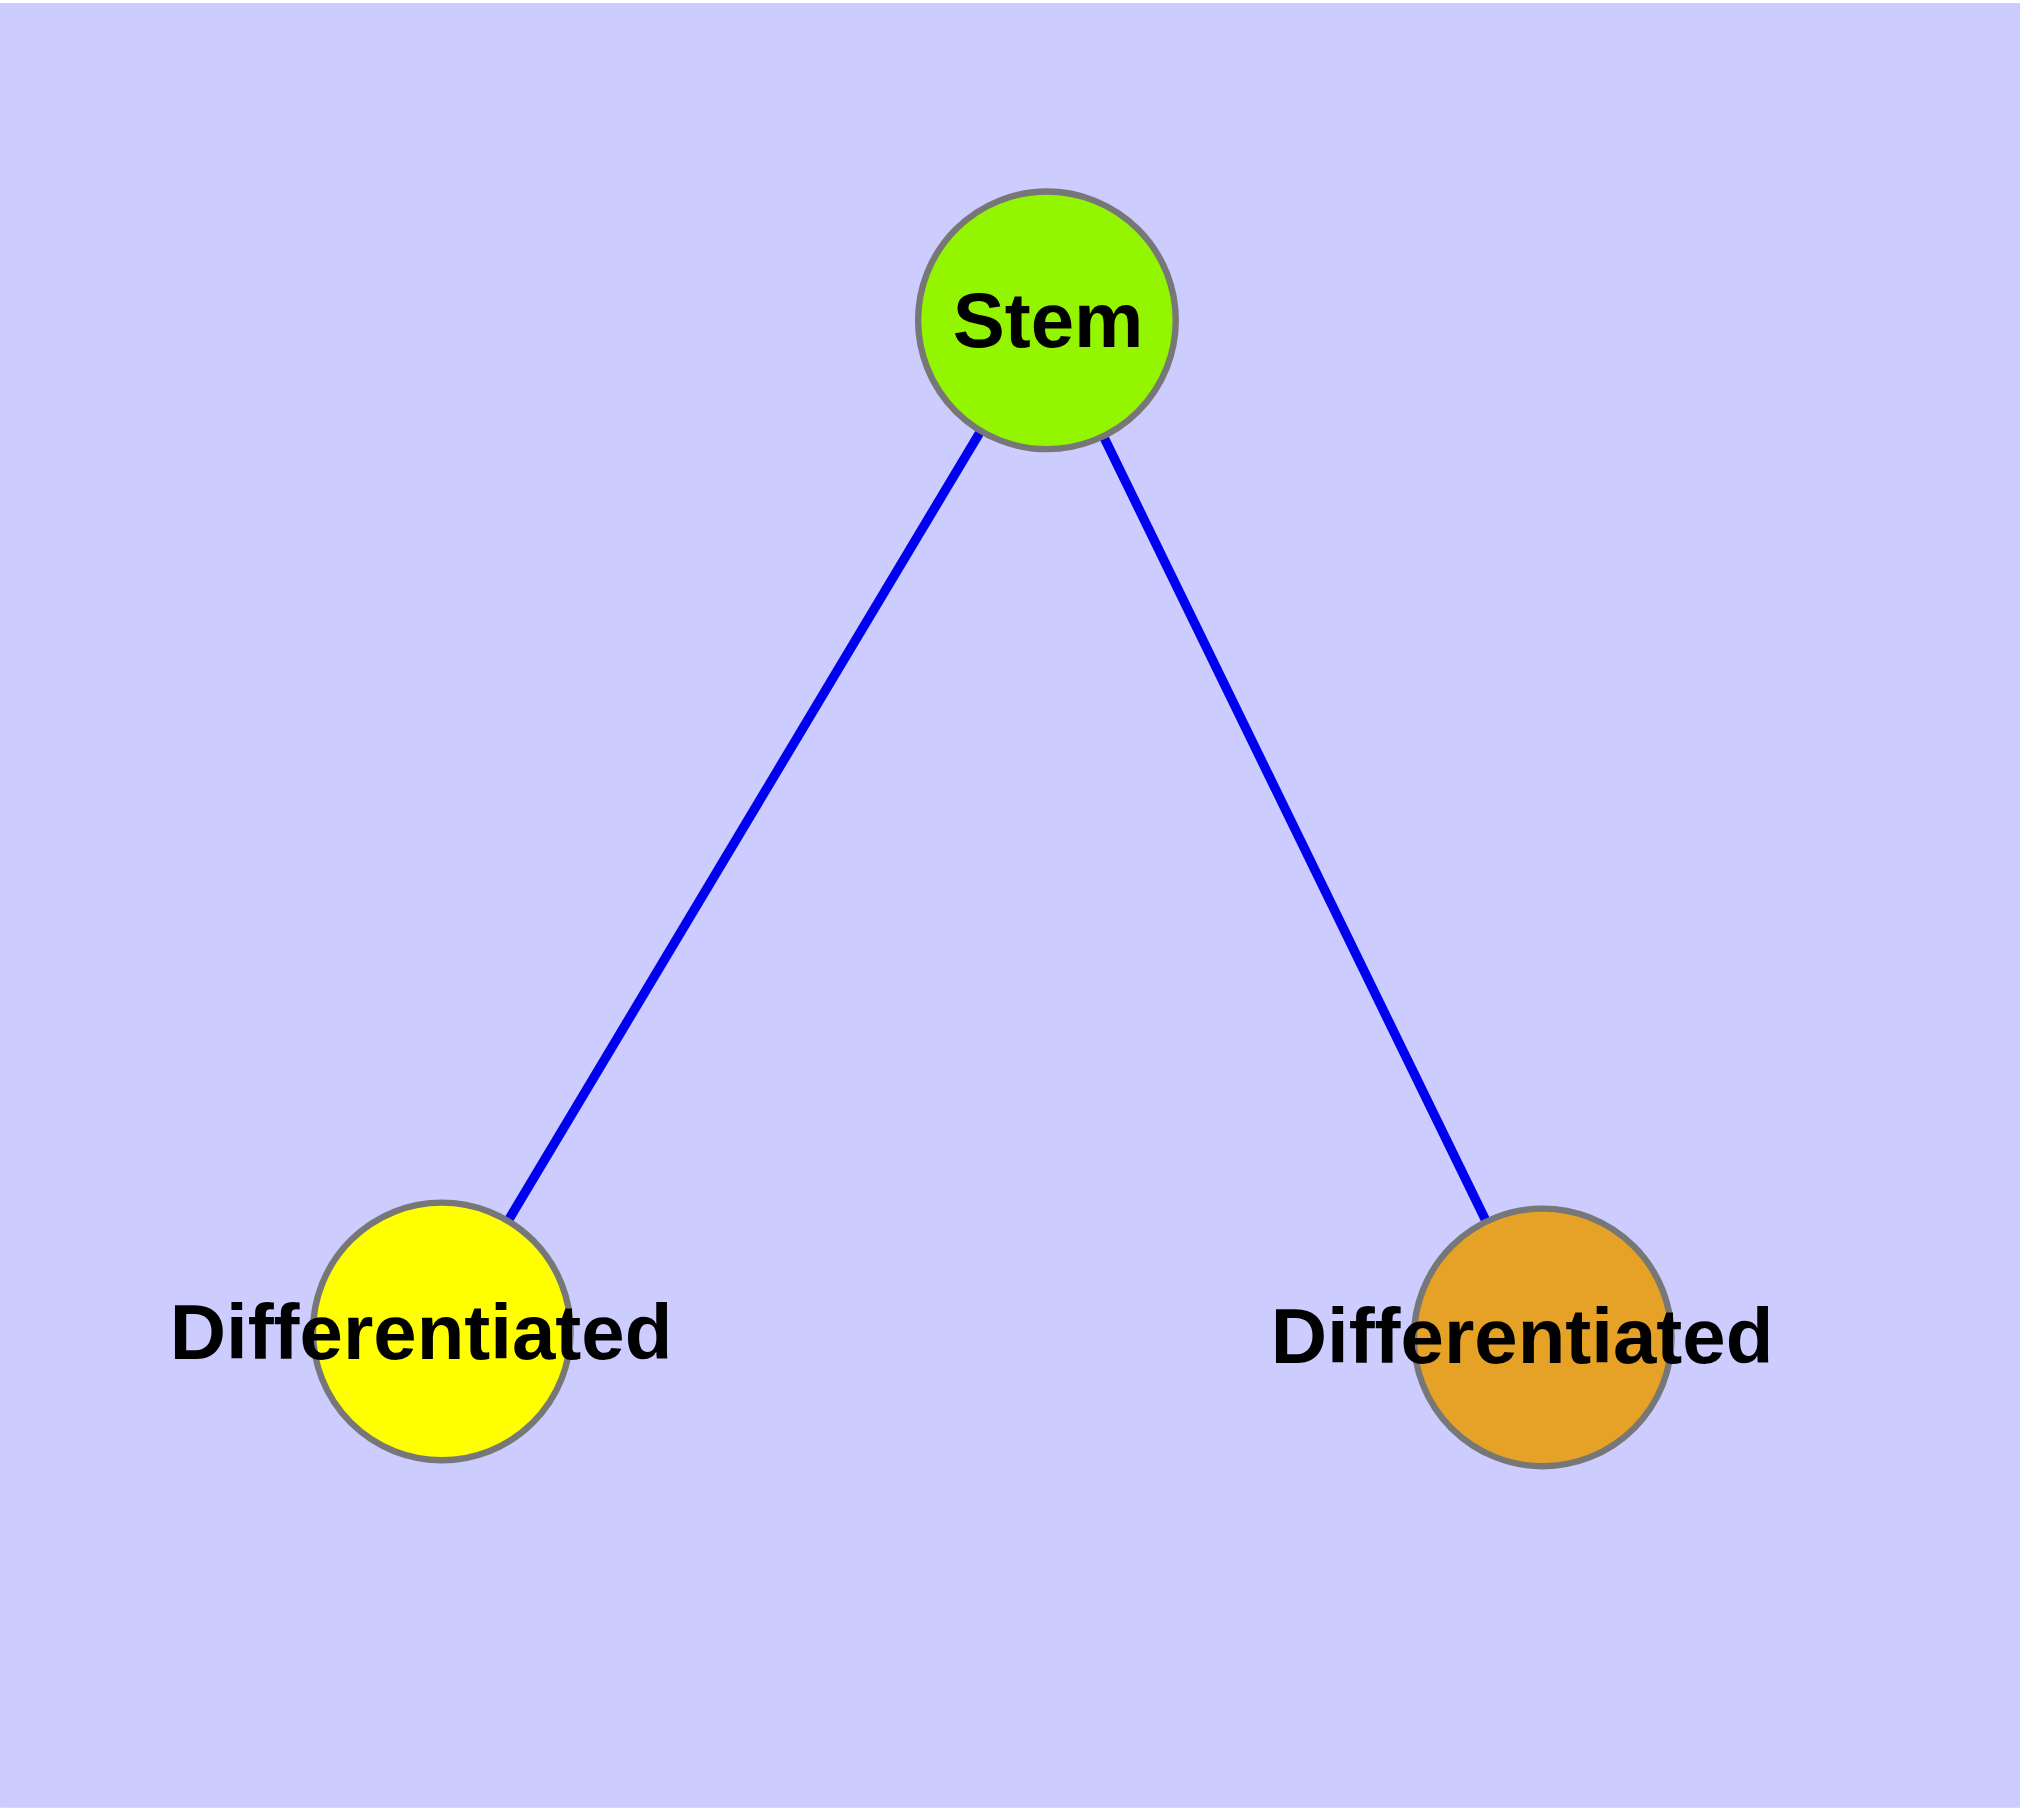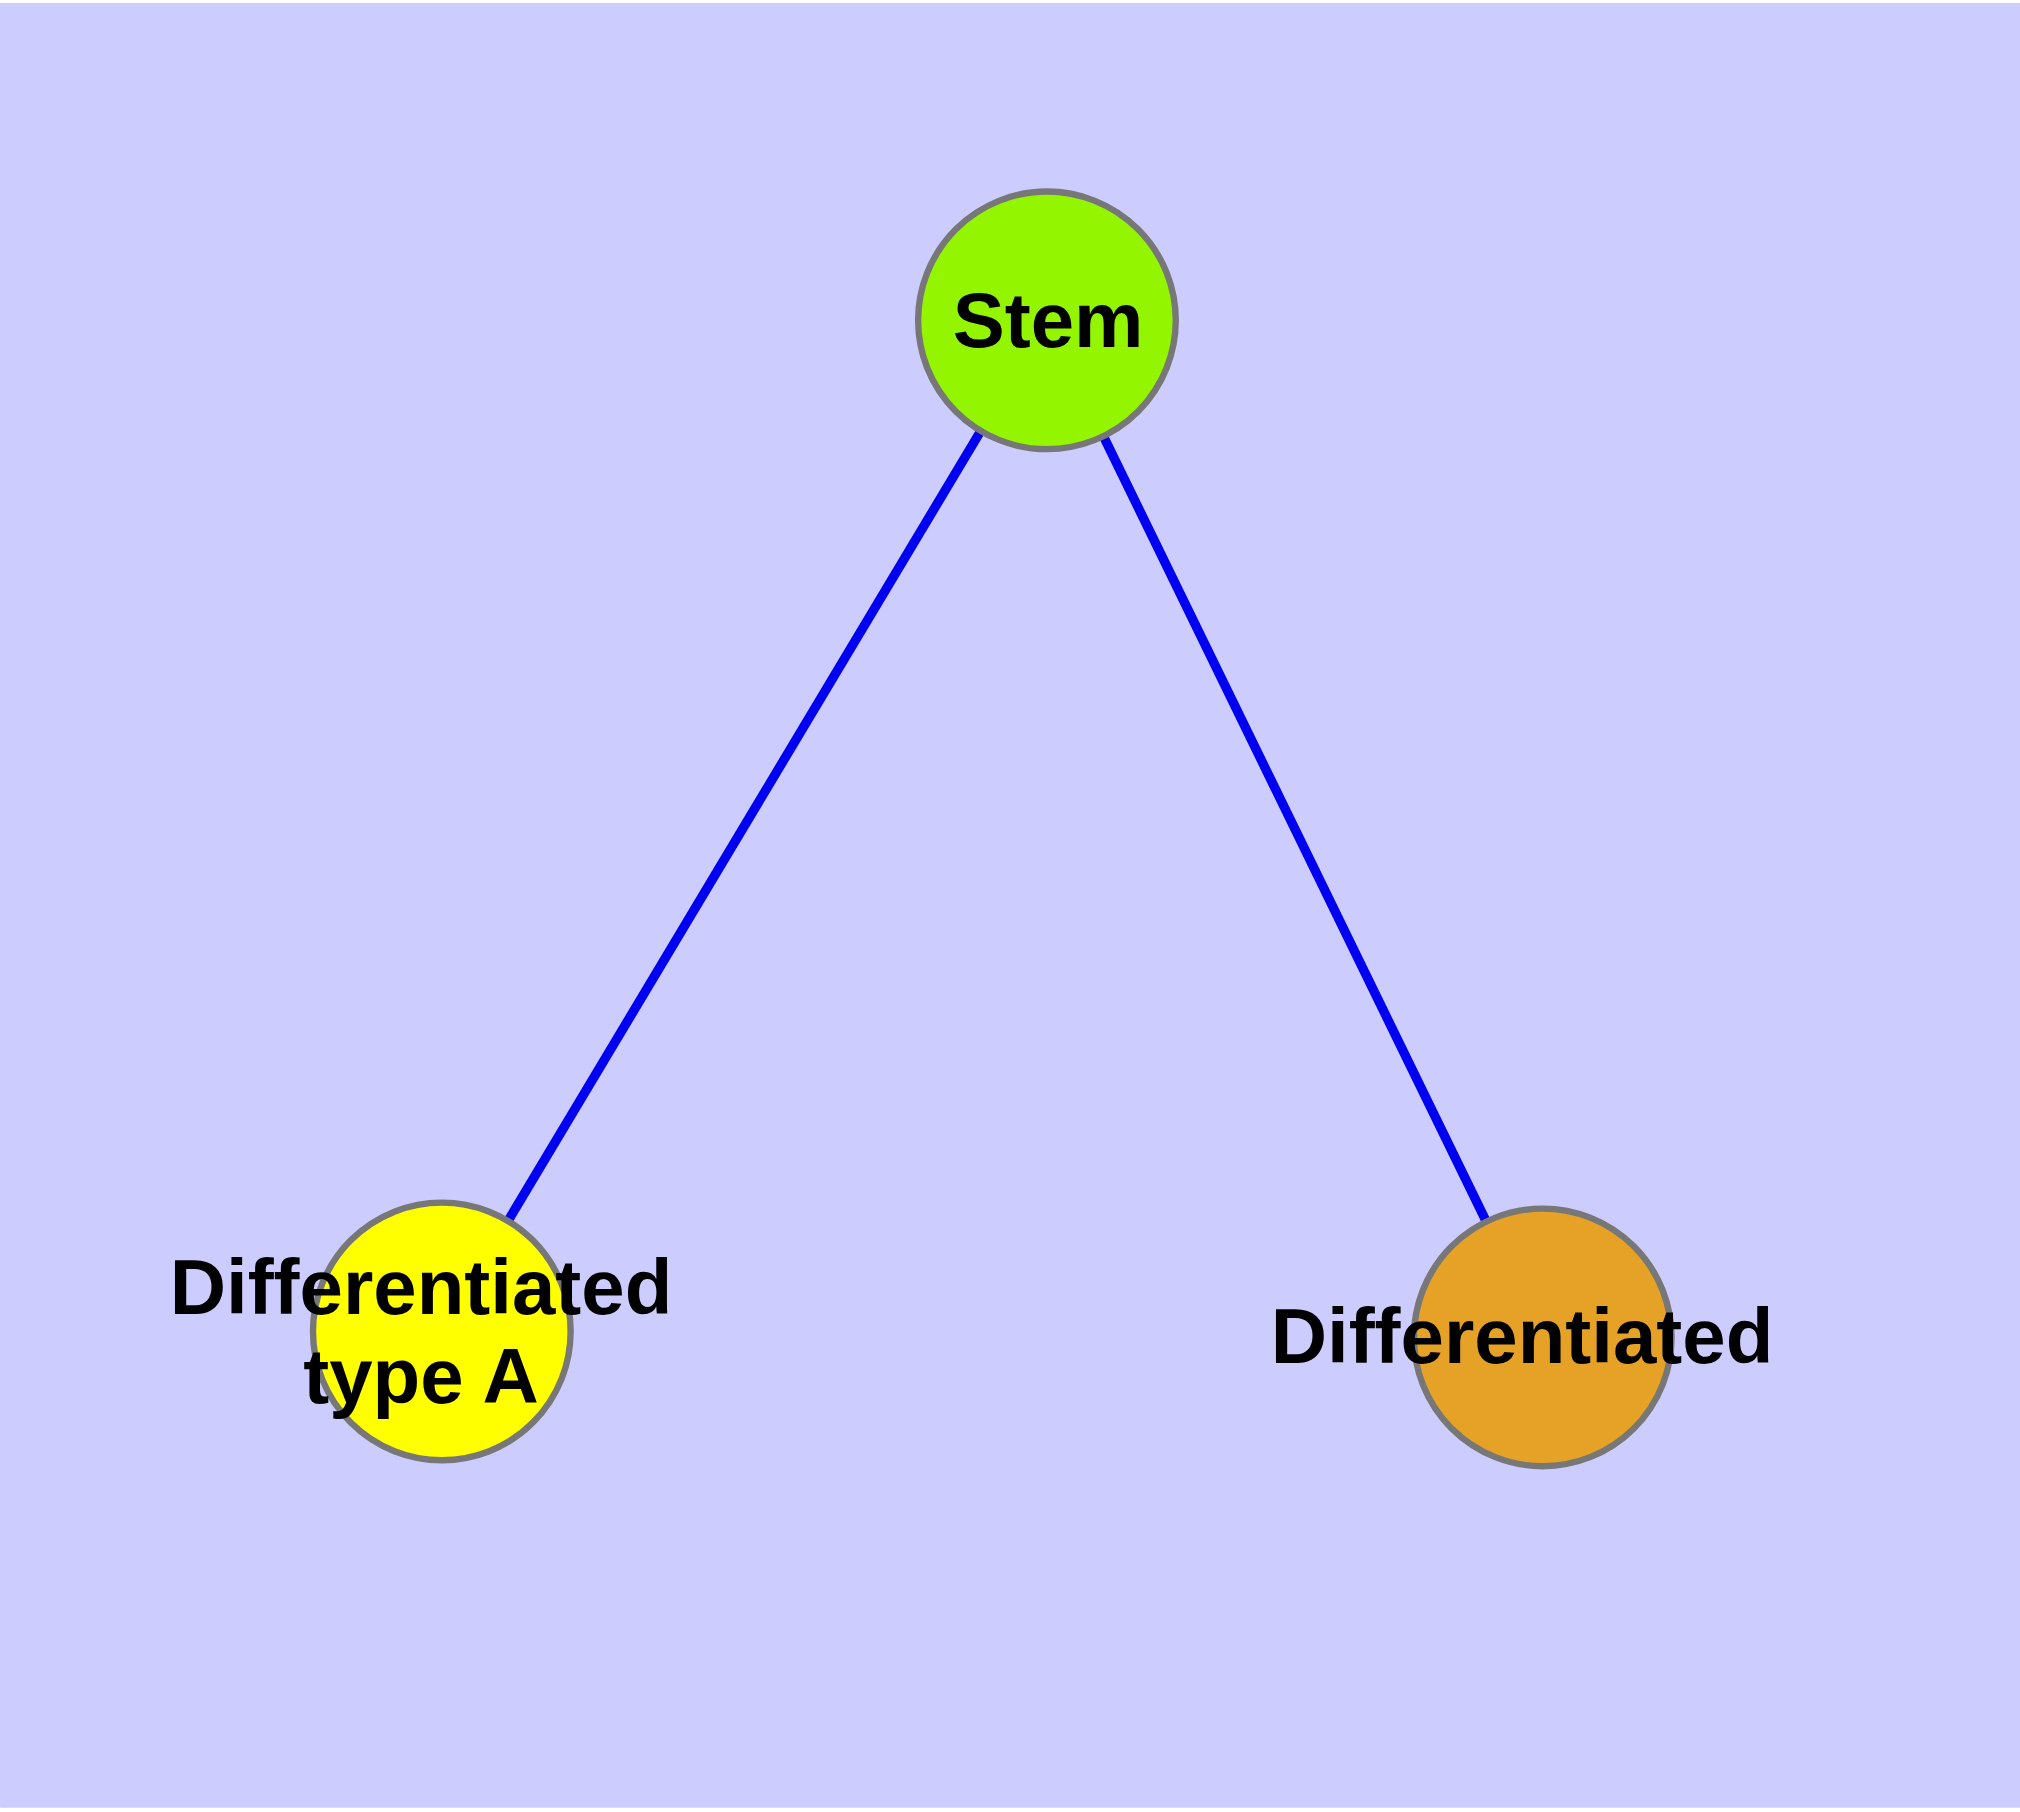--- a/index.html
+++ b/index.html
@@ -62,21 +62,20 @@
     <circle cx="521" cy="1571" r="152" stroke-width="7.5" fill="#FFFF00" stroke="#777777"></circle>
     <circle cx="1820" cy="1578" r="152" stroke-width="7.5" fill="#E6A226" stroke="#777777"></circle>
   </svg>
 
   <div class="node-label" style="left:1048px; top:320px;">
     <span class="line">Stem</span>
   </div>
 
   <div class="node-label" style="left:421px; top:1332px;">
     <span class="line">Differentiated</span>
-    <span class="line">type A</span>
   </div>
 
   <div class="node-label" style="left:1522px; top:1336px;">
     <span class="line">Differentiated</span>
   </div>
 
 </div>
 
 
 </body></html>

